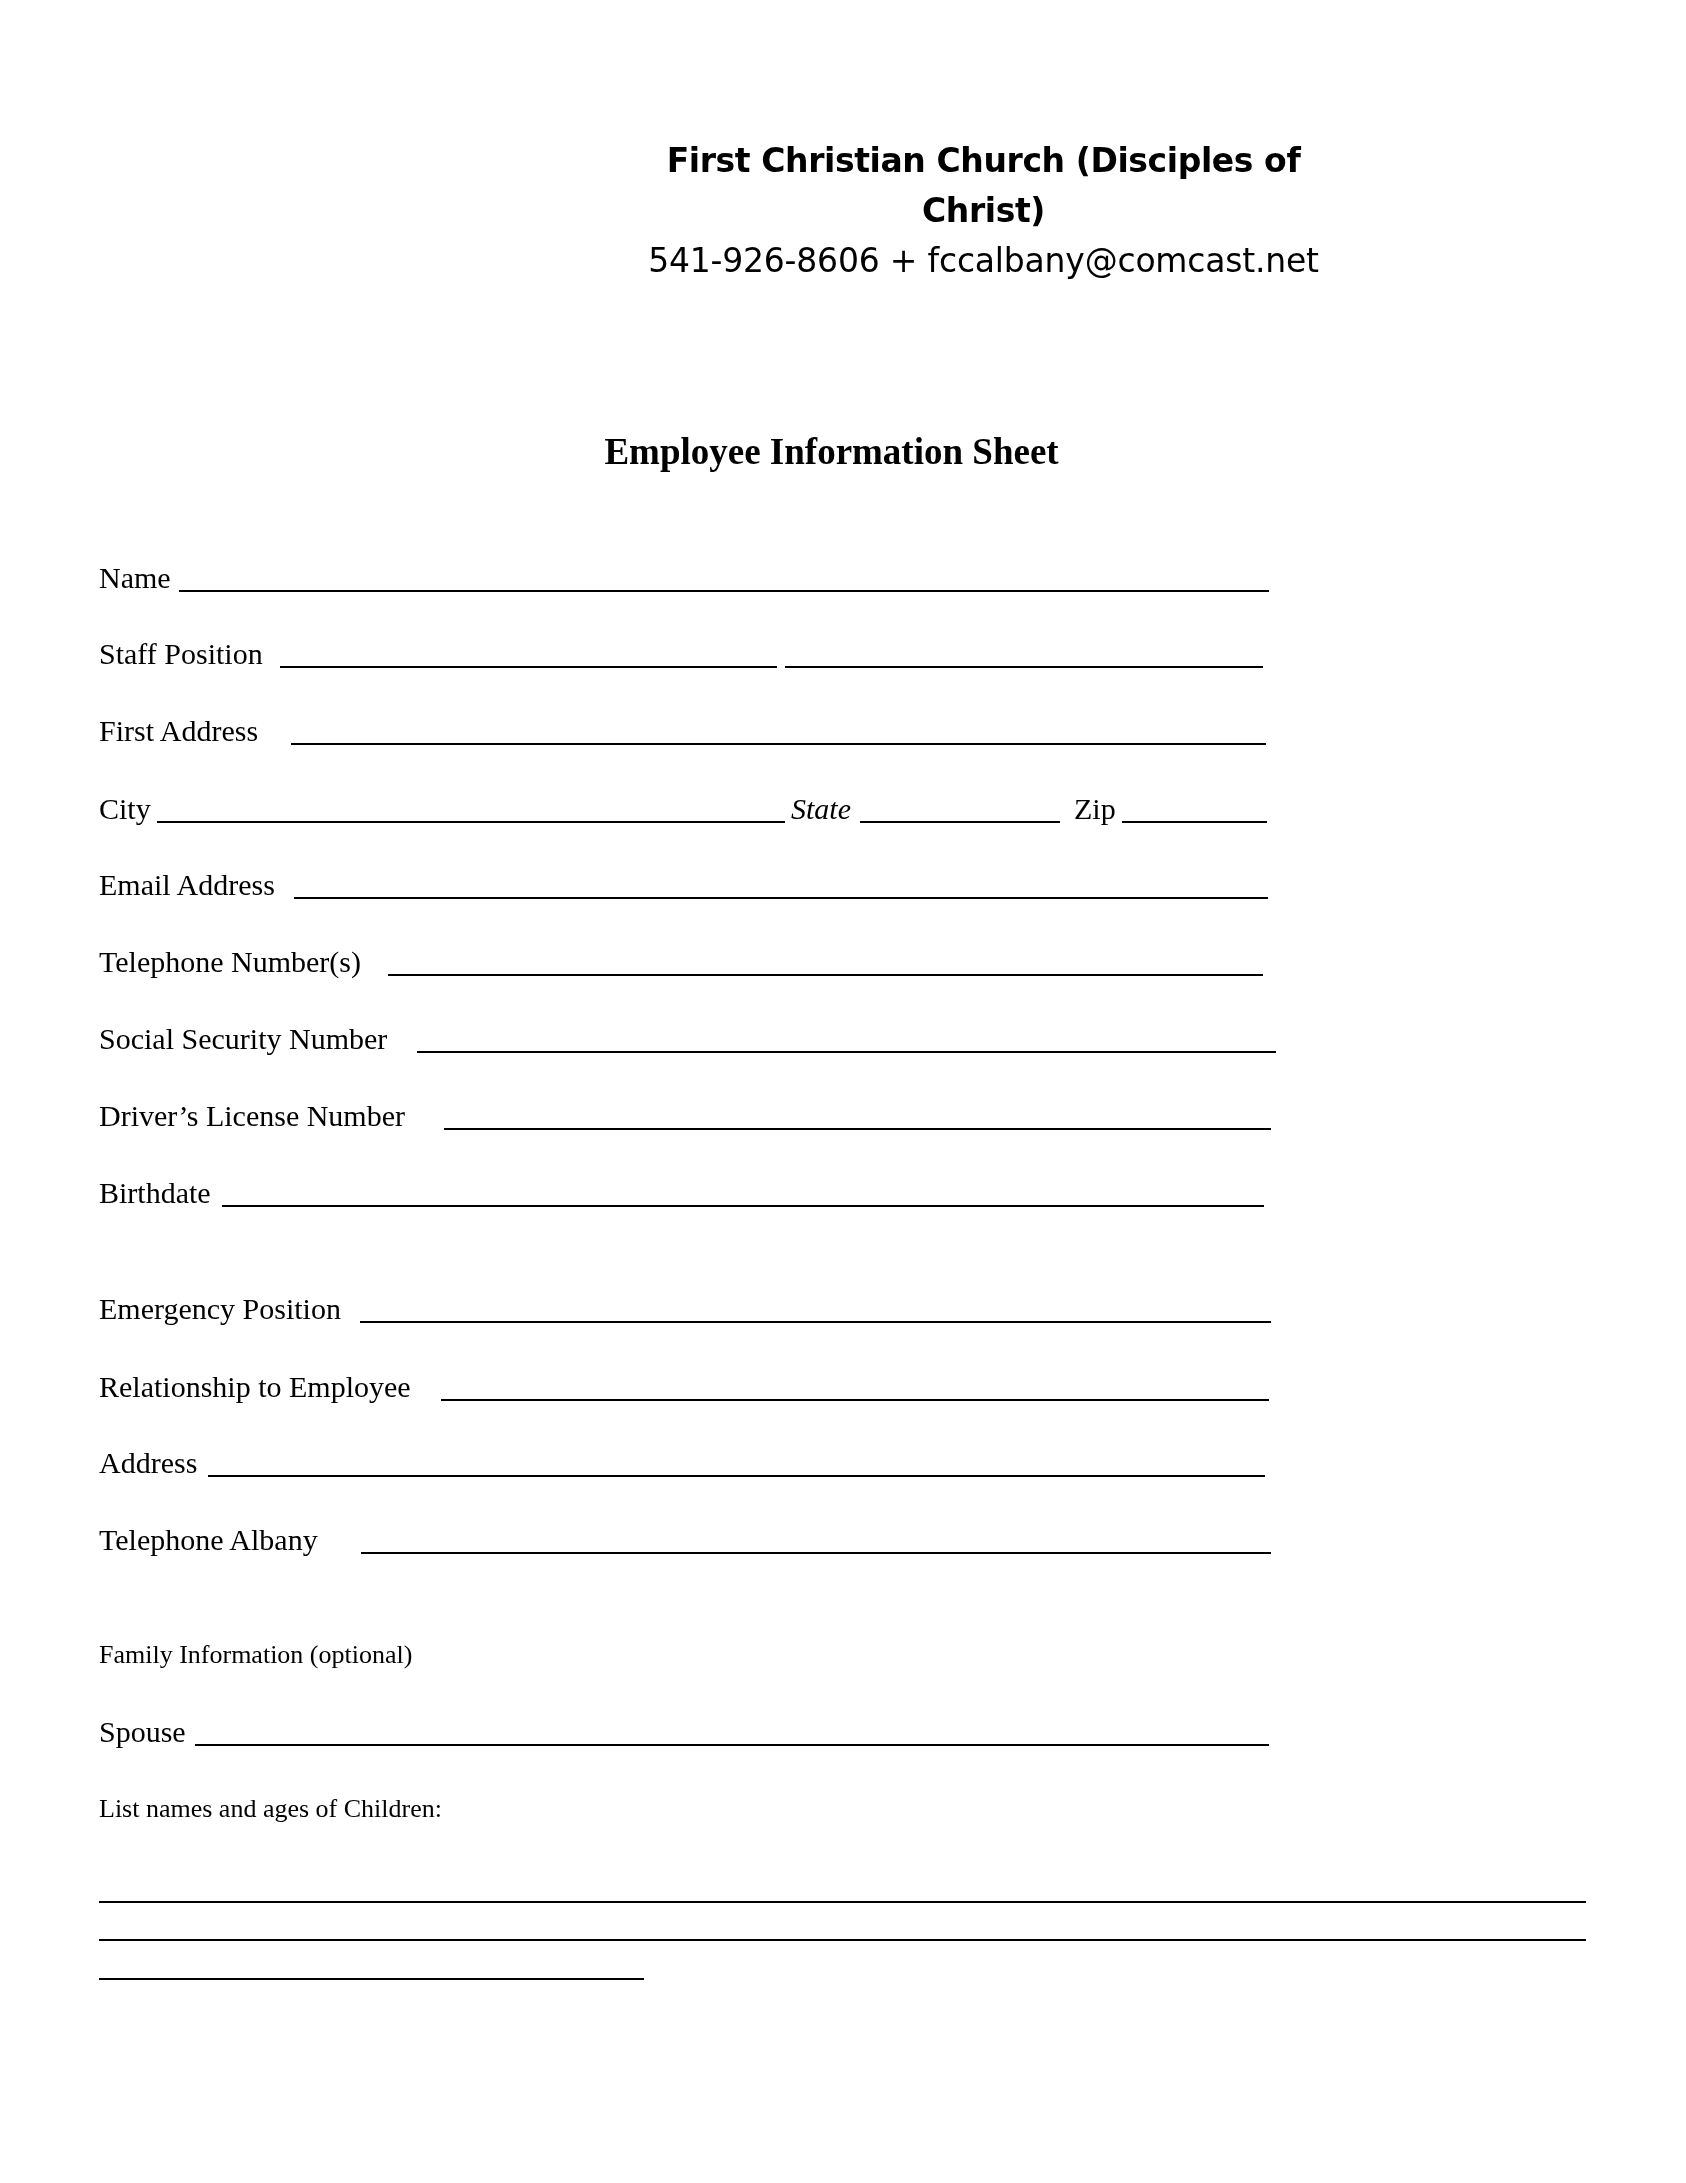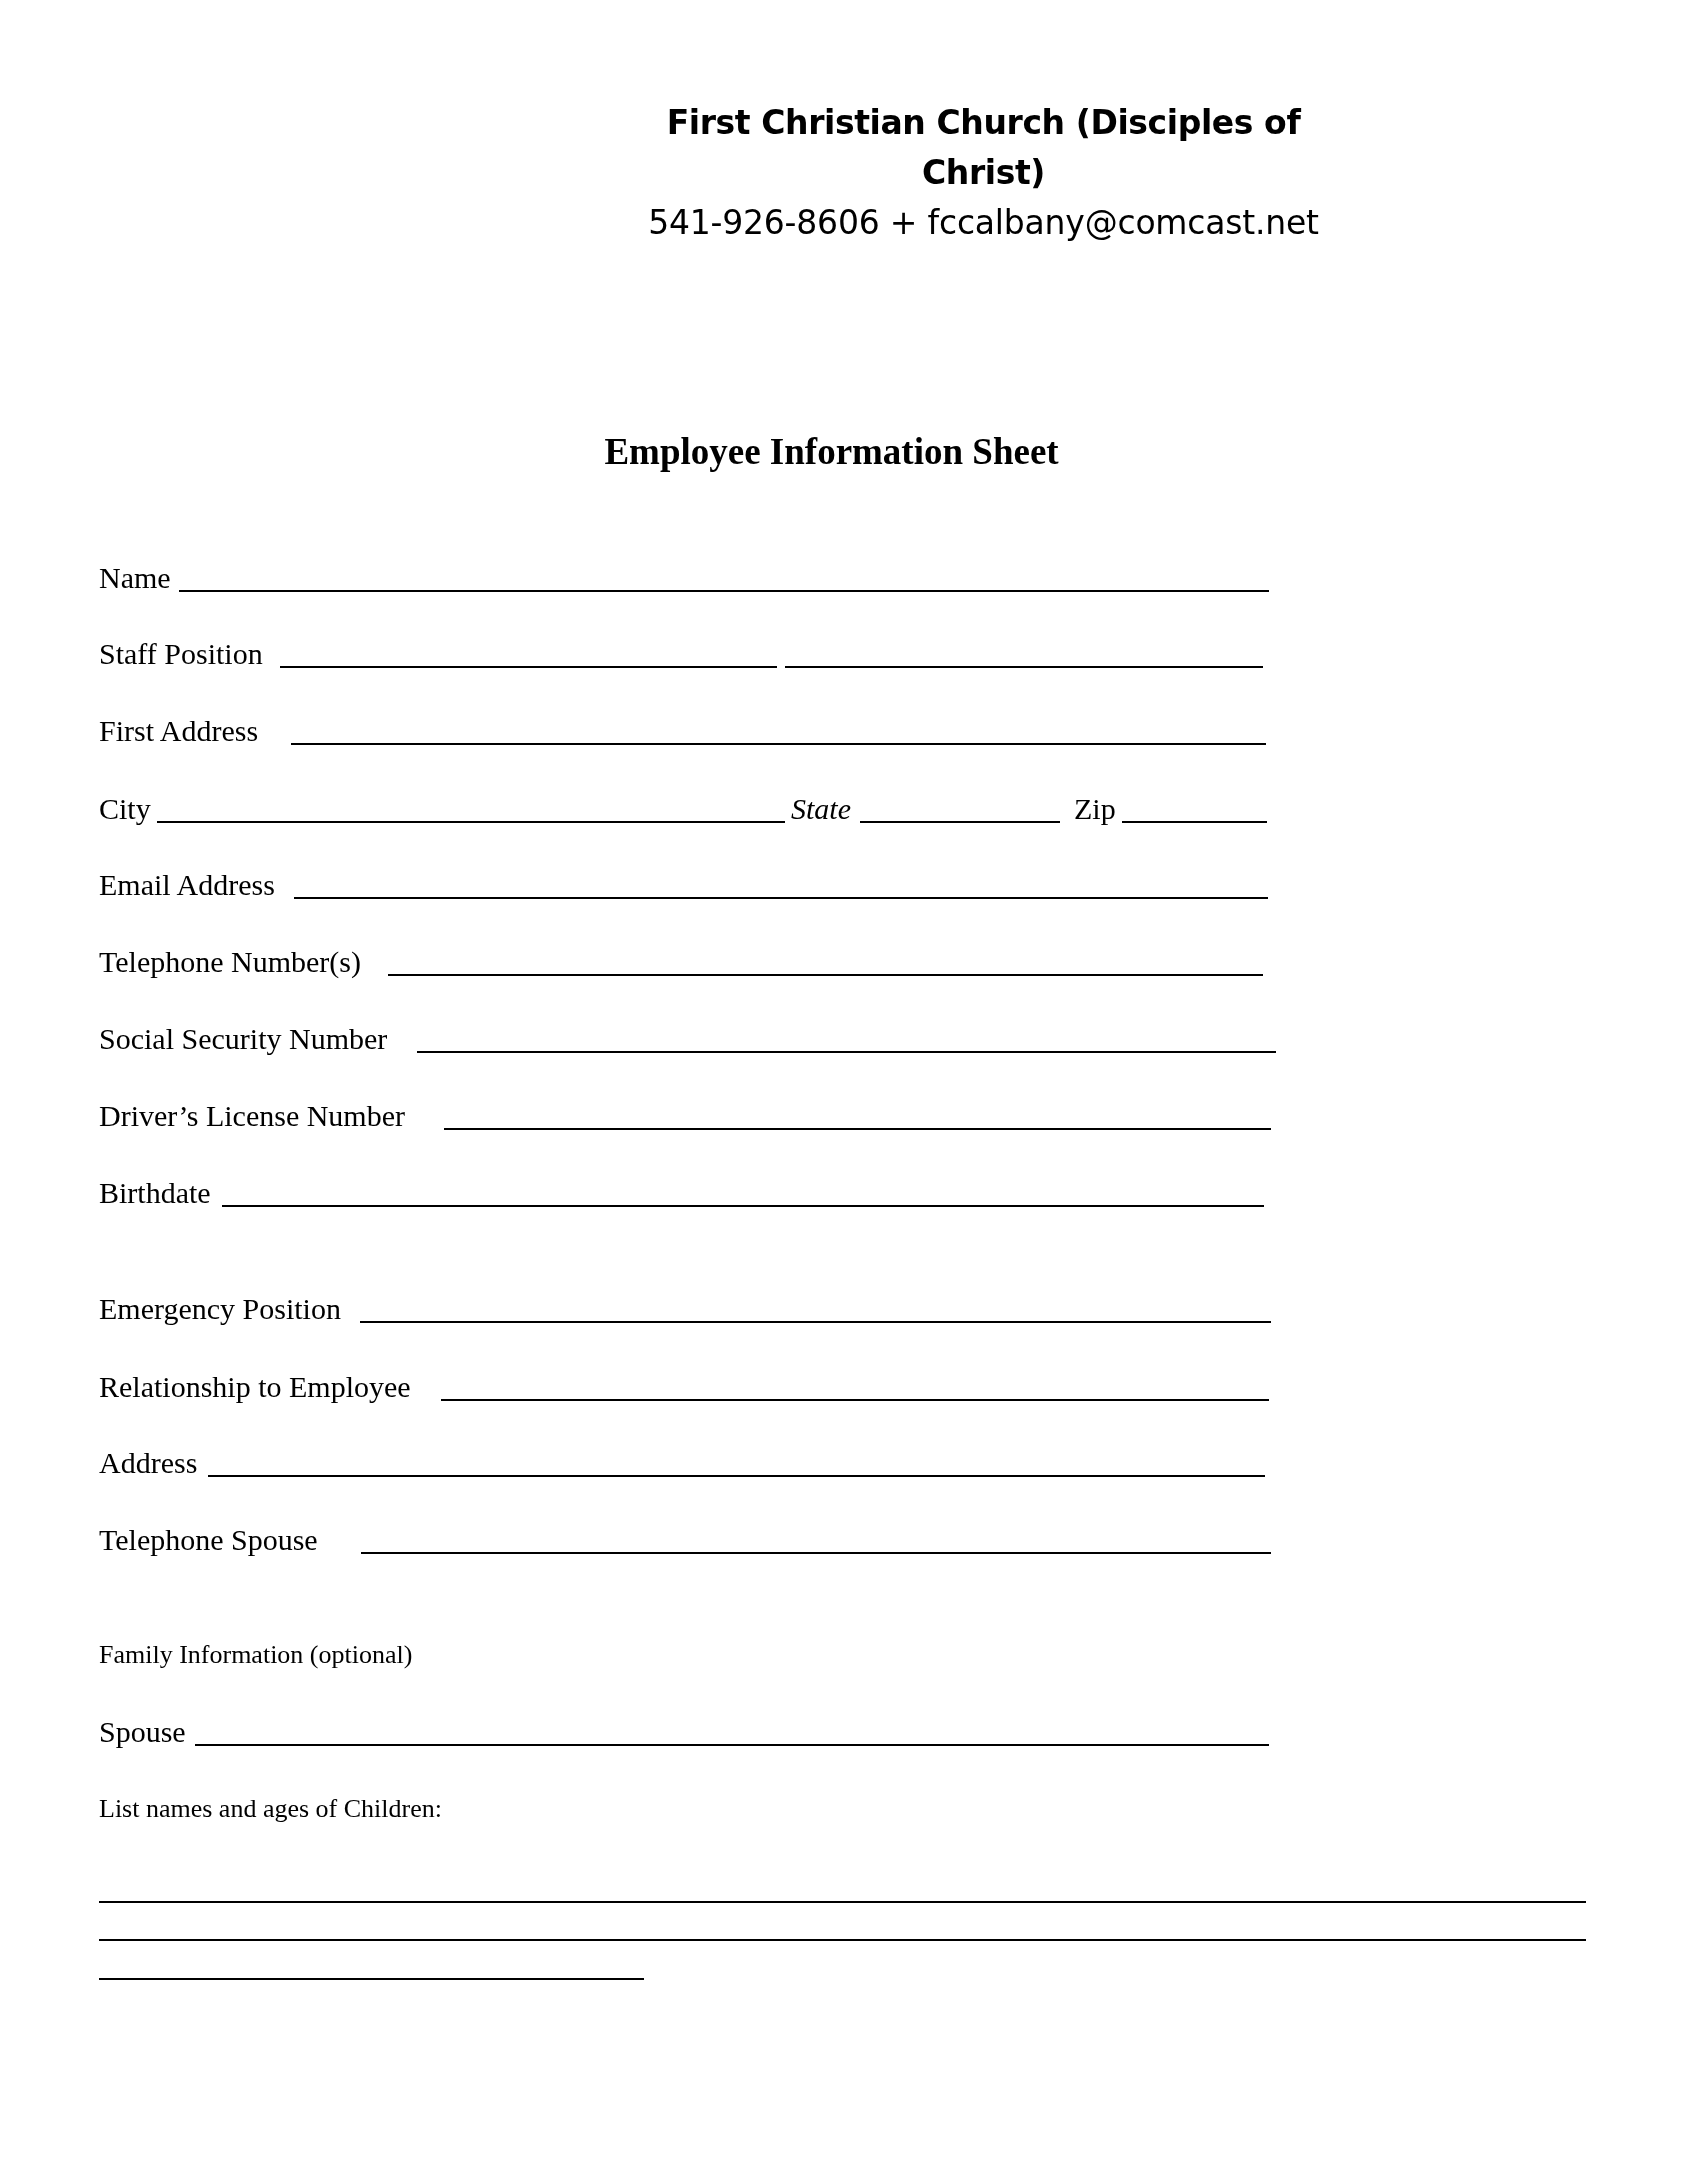--- a/index.html
+++ b/index.html
@@ -3,21 +3,21 @@
 <meta charset="utf-8">
 <style>
   html, body { margin: 0; padding: 0; background: #ffffff; }
   body { width: 1687px; height: 2183px; position: relative; overflow: hidden; color: #000; }
   .page { position: absolute; left: 0; top: 0; width: 1687px; height: 2183px; background: #fff; }
 
   
   .logo { position: absolute; left: 360px; top: 76px; width: 272px; height: 256px; }
   .letterhead { position: absolute; left: 608px; top: 98px; width: 751px; text-align: center;
     font-family: "DejaVu Sans", sans-serif; }
-  .lh-name { font-size: 33px; font-weight: bold; letter-spacing: -0.4px; line-height: 50px; }
+  .lh-name { font-size: 33px; font-weight: bold; letter-spacing: -0.4px; line-height: 50px; margin-top: 38px; }
   .lh-line { font-size: 33px; font-weight: normal; line-height: 50px; letter-spacing: -0.2px; }
 
   .doc-title { position: absolute; left: 0; width: 1663px; top: 430px; text-align: center;
     font-family: "Liberation Serif", serif; font-weight: bold; font-size: 37px; }
 
   
   .row { position: absolute; left: 99px; height: 40px; font-family: "Liberation Serif", serif;
     font-size: 30px; line-height: 35px; white-space: nowrap; }
   .lbl { position: absolute; left: 0; top: 0; }
   .line { position: absolute; height: 2.4px; background: #000; top: 30px; cursor: text; }
@@ -113,21 +113,21 @@
     <input class="field" style="left: 342px; width: 828px;" value="">
   </div>
 
   <div class="row" style="top:1445px;">
     <span class="lbl">Address</span>
     <div class="line" style="left:109px; width:1057px;"></div>
     <input class="field" style="left: 109px; width: 1057px;" value="">
   </div>
 
   <div class="row" style="top:1522px;">
-    <span class="lbl">Telephone Spouse</span>
+    <span class="lbl">Telephone Albany</span>
     <div class="line" style="left:262px; width:910px;"></div>
     <input class="field" style="left: 262px; width: 910px;" value="">
   </div>
 
   <div class="heading-row" style="top:1637px;">Family Information (optional)</div>
 
   <div class="row" style="top:1714px;">
     <span class="lbl">Spouse</span>
     <div class="line" style="left:96px; width:1074px;"></div>
     <input class="field" style="left: 96px; width: 1074px;" value="">

